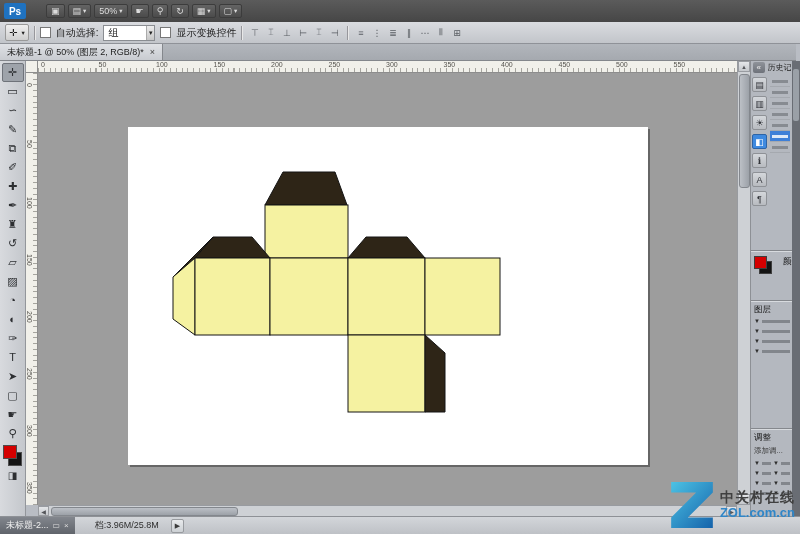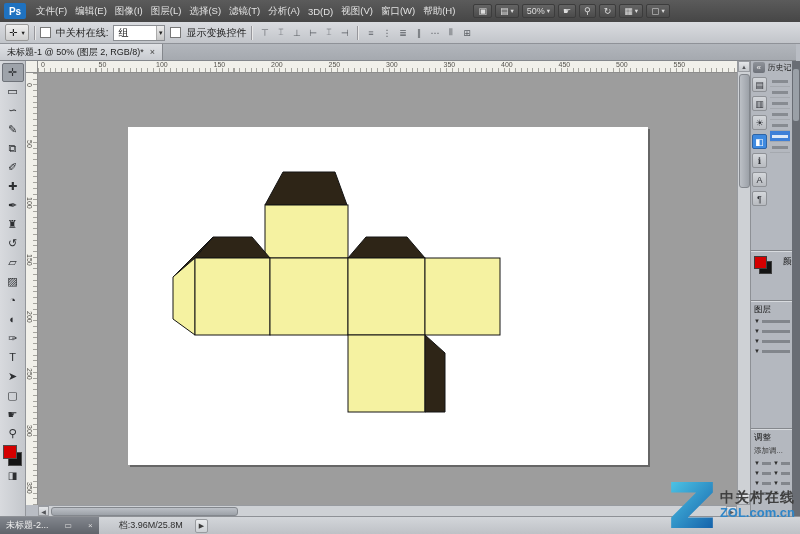--- a/index.html
+++ b/index.html
@@ -114,72 +114,59 @@
   .mini-swatches{position:relative;width:18px;height:18px;flex:none;display:block}
   .msw-bg{position:absolute;right:0;bottom:0;width:11px;height:11px;border:1px solid #3e3e3e;display:block}
   .msw-fg{position:absolute;left:0;top:0;width:11px;height:11px;border:1px solid #3e3e3e;display:block}
   .prow{display:flex;align-items:center;gap:2px;height:10px}
   .tri{font-size:6px;color:#2e2e2e;flex:none}
   .bar{flex:1;height:3px;background:#82868c;display:block}
   
   .statusbar{position:absolute;left:0;top:516px;width:800px;height:18px;box-sizing:border-box;
              background:linear-gradient(#d3d6da,#bec1c6);border-top:1px solid #8e9196;
              display:flex;align-items:center;font-size:9px;color:#2e2e2e}
-  .minitab{height:100%;display:flex;align-items:center;gap:16px;padding:0 6px;font-size:9px;color:#f0f0f0;
+  .minitab{height:100%;display:flex;align-items:center;gap:4px;padding:0 6px;font-size:9px;color:#f0f0f0;
            background:linear-gradient(#82868d,#60646b)}
   .mt-ico{font-size:8px;color:#dcdcdc}
   .statusinfo{margin-left:20px;white-space:nowrap}
   .playbtn{margin-left:12px;height:12px;display:flex;align-items:center;padding:0 3px;font-size:7px;
            color:#3c3c3c;border:1px solid #989b9f;border-radius:2px;background:linear-gradient(#e8eaec,#ccd0d4)}
   
   .watermark{position:absolute;right:5px;bottom:4px;display:flex;align-items:center;gap:5px;z-index:50}
   .zlogo{width:46px;height:50px;display:block}
   .wm1{font-size:14px;font-weight:bold;color:#404040;letter-spacing:1px;line-height:1.2}
   .wm2{font-size:13px;font-weight:bold;color:#2f86c8;line-height:1.1}
 </style>
 </head>
 <body>
 
 <div id="root">
 
   <div class="menubar">
     <span class="pslogo">Ps</span>
-    <div class="menu-items" id="menu-items">
-        <span class="mi">文件(F)</span>
-        <span class="mi">编辑(E)</span>
-        <span class="mi">图像(I)</span>
-        <span class="mi">图层(L)</span>
-        <span class="mi">选择(S)</span>
-        <span class="mi">滤镜(T)</span>
-        <span class="mi">分析(A)</span>
-        <span class="mi">3D(D)</span>
-        <span class="mi">视图(V)</span>
-        <span class="mi">窗口(W)</span>
-        <span class="mi">帮助(H)</span>
-      </div>
     <div class="appbar" id="appbar-icons">
         <span class="abi">▣</span>
         <span class="abi">▤<i class="crt">▾</i></span>
         <span class="abi">50%<i class="crt">▾</i></span>
         <span class="abi">☛</span>
         <span class="abi">⚲</span>
         <span class="abi">↻</span>
         <span class="abi">▦<i class="crt">▾</i></span>
         <span class="abi">▢<i class="crt">▾</i></span>
       </div>
   </div>
 
   <div class="optionsbar">
     <span class="tpreset">
       <b>✛</b>
       <i class="crt">▾</i>
     </span>
     <span class="vsep"></span>
     <span class="cb"></span>
-    <span class="olabel">中关村在线:</span>
+    <span class="olabel">自动选择:</span>
     <span class="oselect">
       <span>组</span>
       <i class="selbtn">▾</i>
     </span>
     <span class="cb"></span>
     <span class="olabel">显示变换控件</span>
     <span class="vsep"></span>
     <span class="igroup" id="align-icons">
         <span class="obi">⊤</span>
         <span class="obi">⌶</span>

